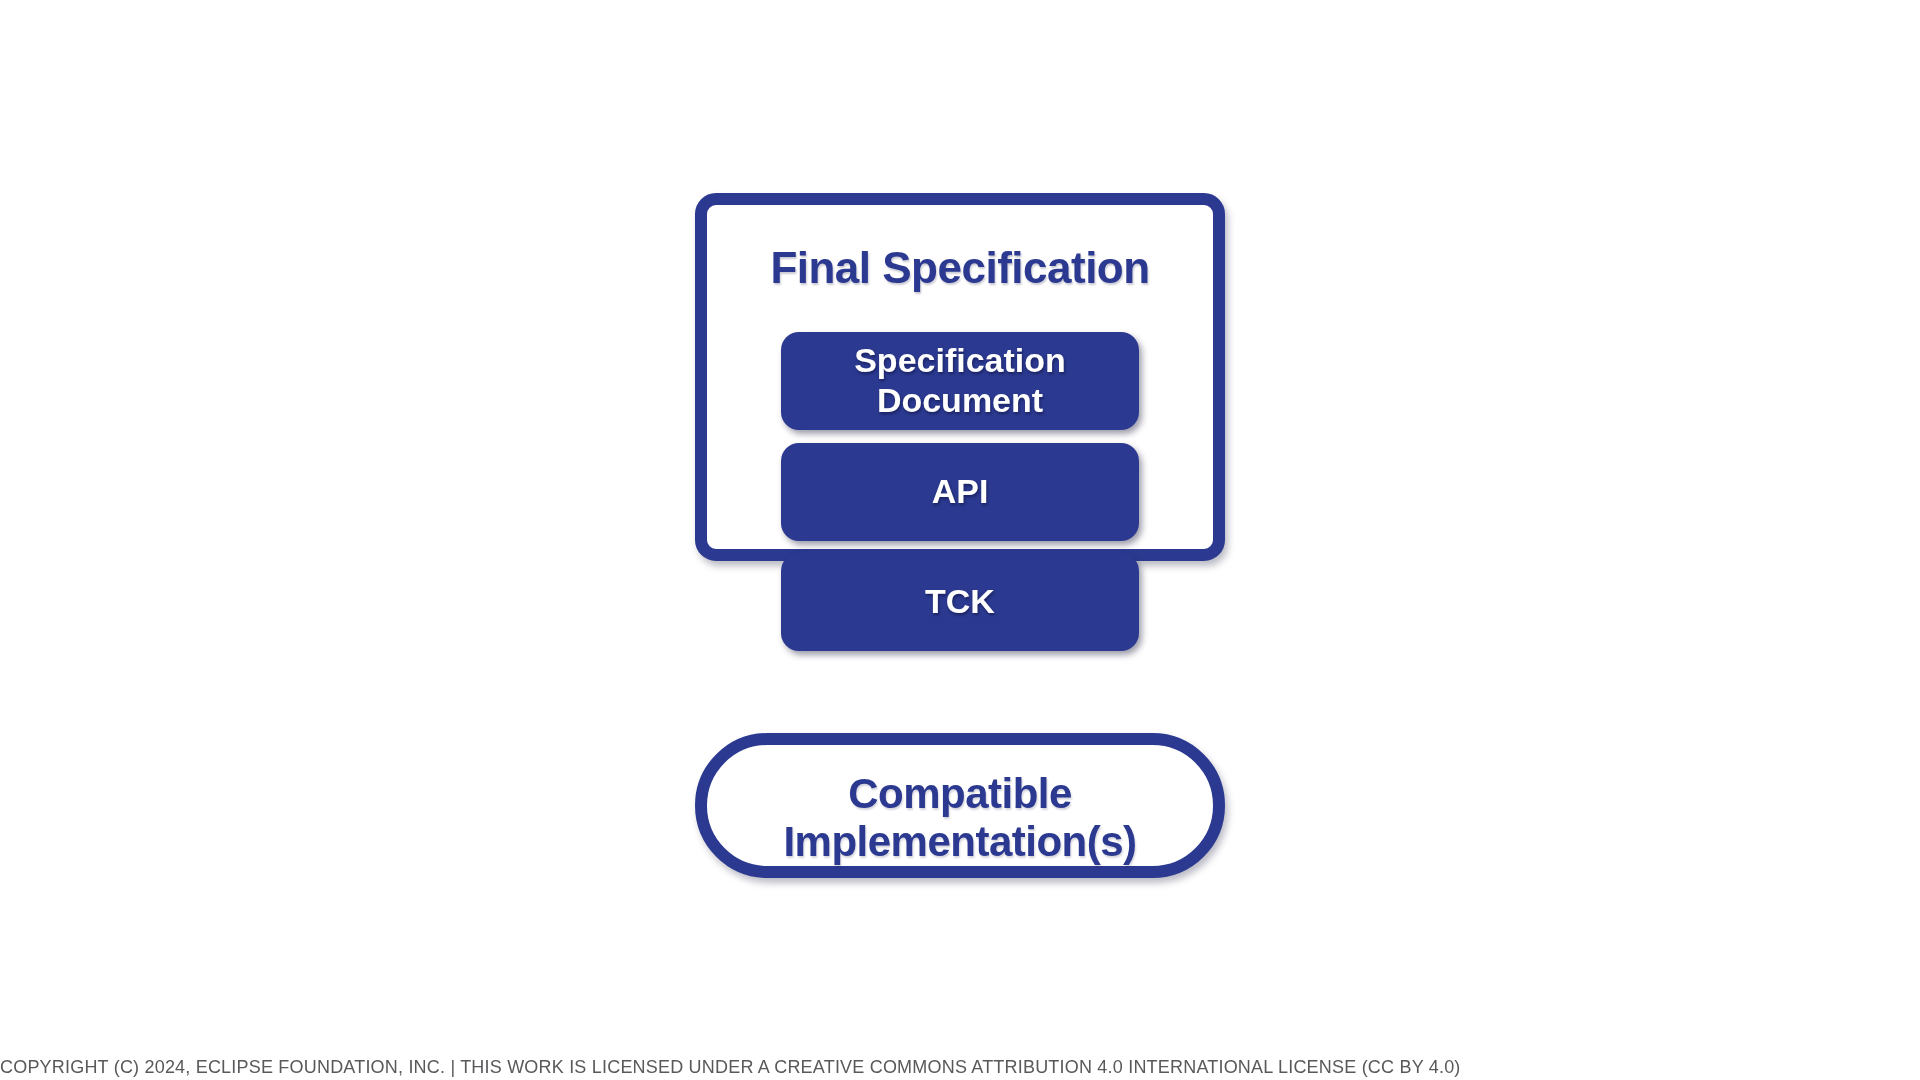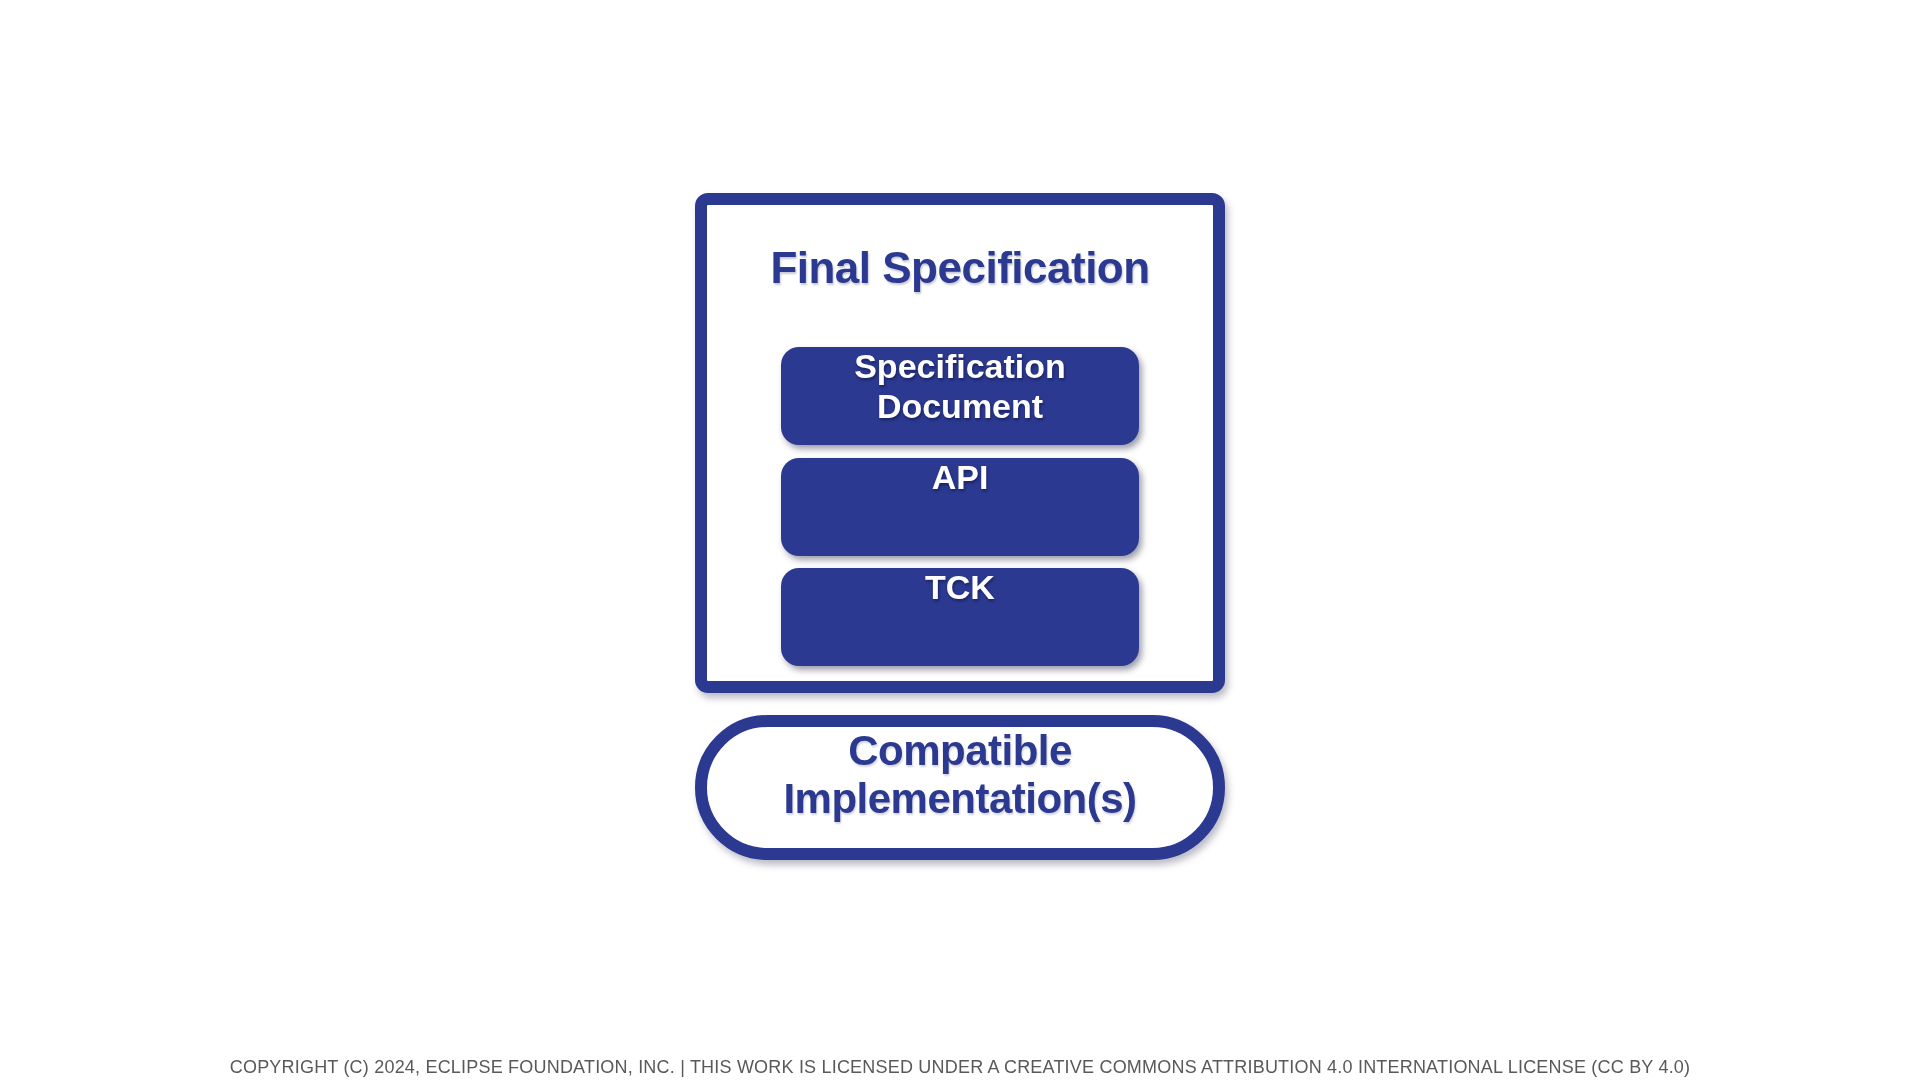--- a/index.html
+++ b/index.html
@@ -22,24 +22,24 @@
   .canvas {
     position: relative;
     width: 1920px; height: 1080px;
     background: #FFFFFF;
   }
 
   
   .spec-container {
     position: absolute;
     left: 695px; top: 193px;
-    width: 530px; height: 500px;
+    width: 530px; height: 368px;
     background: #FFFFFF;
     border: 12px solid var(--primary-blue, #2B3990);
-    border-radius: 13px;
+    border-radius: 21px;
     box-shadow: 3px 5px 7px rgba(60,60,90,0.35);
   }
   .spec-title {
     position: absolute;
     left: 0; top: 38px;
     width: 100%;
     text-align: center;
     font-size: 44px;
     font-weight: bold;
     color: var(--primary-blue, #2B3990);
@@ -47,48 +47,47 @@
     letter-spacing: -0.5px;
   }
   .spec-box {
     position: absolute;
     left: 74px;              
     width: 358px; height: 98px;
     background: var(--primary-blue, #2B3990);
     border-radius: 18px;
     box-shadow: 3px 4px 6px rgba(40,40,70,0.45);
     display: flex;
-    align-items: flex-start;
+    align-items: center;
     justify-content: center;
     text-align: center;
-    margin-top: 15px;
   }
   .spec-box .box-label {
     color: var(--text-white, #FFFFFF);
     font-size: 34px;
     font-weight: bold;
     line-height: 1.17;
     text-shadow: 1px 2px 3px rgba(0,0,30,0.4);
     padding: 0 30px;
   }
   .box-spec-doc { top: 127px; }
   .box-api      { top: 238px; }
   .box-tck      { top: 348px; }
 
   
   .pill {
     position: absolute;
-    left: 695px; top: 715px;
+    left: 695px; top: 733px;
     width: 530px; height: 145px;
     background: #FFFFFF;
     border: 12px solid var(--primary-blue, #2B3990);
     border-radius: 75px;
     box-shadow: 3px 5px 7px rgba(60,60,90,0.35);
     display: flex;
-    align-items: flex-start;
+    align-items: flex-end;
     justify-content: center;
     text-align: center;
   }
   .pill .pill-label {
     color: var(--primary-blue, #2B3990);
     font-size: 42px;
     font-weight: bold;
     line-height: 1.14;
     letter-spacing: -0.5px;
     text-shadow: 1px 2px 2px rgba(40,40,80,0.2);
@@ -120,21 +119,20 @@
     transform: scaleX(0.93);
     transform-origin: left center;
     white-space: nowrap;
   }
 
   
   .copyright {
     position: absolute;
     left: 0; bottom: 2px;
     width: 100%;
-    text-align: center;
     font-size: 18px;
     color: var(--copyright-gray, #58595B);
     letter-spacing: 0.2px;
   }
 </style>
 </head>
 <body>
 
 <div class="canvas">
 

